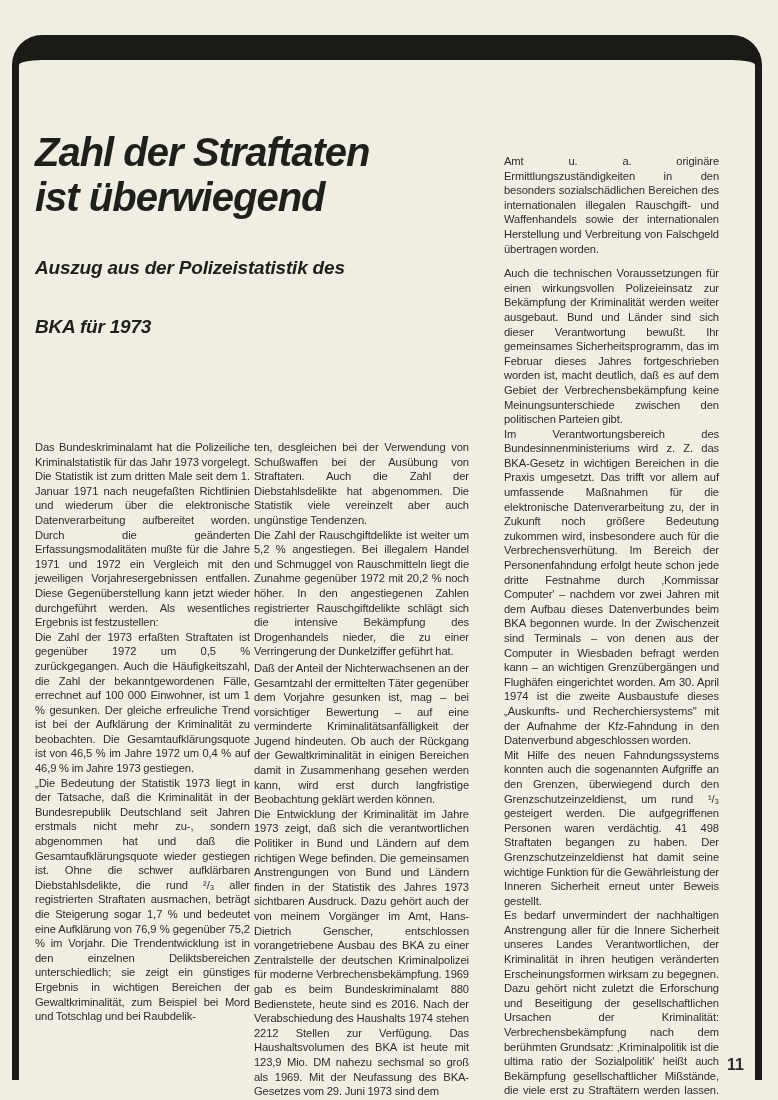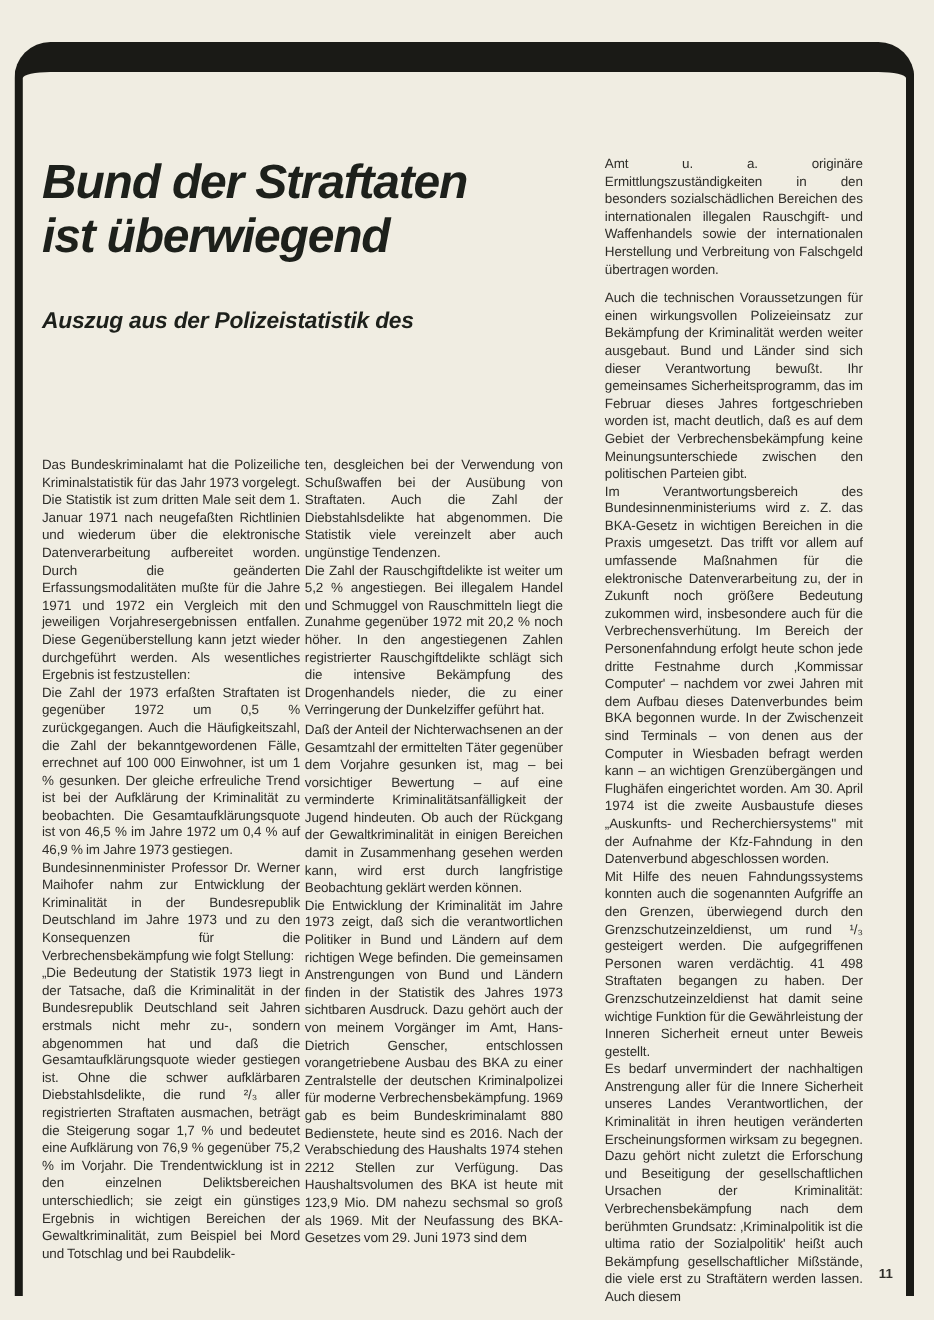--- a/index.html
+++ b/index.html
@@ -65,52 +65,52 @@
     font-size: 11.2px;
     line-height: 14.6px;
     letter-spacing: -0.1px;
     text-align: justify;
     hyphens: auto;
     -webkit-hyphens: auto;
     word-spacing: -0.3px;
     color: #2e2d29;
   }
   .col p { margin: 0; }
-  .col3 p:first-child { margin-bottom: 10px; }
+  .col3 p:first-child { margin-bottom: 10px; margin-top: 24px; }
   .col2 p:nth-child(2) { margin-bottom: 2px; }
   .page-number {
     position: absolute;
     top: 1056px;
     right: 34px;
-    font-size: 11px;
+    font-size: 16px;
     font-weight: bold;
     color: #2e2d29;
   }
 </style>
 </head>
 <body>
 
 <div class="page">
   <div class="frame">
     <div class="content">
 
       <div class="left-section">
         <h1 class="headline">
-          <span>Bund der Straftaten</span>
+          <span>Zahl der Straftaten</span>
           <span>ist überwiegend</span>
         </h1>
         <h2 class="subhead">
           <span>Auszug aus der Polizeistatistik des</span>
+          <span>BKA für 1973</span>
         </h2>
 
         <div class="two-cols">
           <div class="col col1" lang="de">
             <p>Das Bundeskriminalamt hat die Polizeiliche Kriminalstatistik für das Jahr 1973 vorgelegt. Die Statistik ist zum dritten Male seit dem 1. Januar 1971 nach neugefaßten Richtlinien und wiederum über die elektronische Datenverarbeitung aufbereitet worden. Durch die geänderten Erfassungsmodalitäten mußte für die Jahre 1971 und 1972 ein Vergleich mit den jeweiligen Vorjahresergebnissen entfallen. Diese Gegenüberstellung kann jetzt wieder durchgeführt werden. Als wesentliches Ergebnis ist festzustellen:</p>
             <p>Die Zahl der 1973 erfaßten Straftaten ist gegenüber 1972 um 0,5 % zurückgegangen. Auch die Häufigkeitszahl, die Zahl der bekanntgewordenen Fälle, errechnet auf 100 000 Einwohner, ist um 1 % gesunken. Der gleiche erfreuliche Trend ist bei der Aufklärung der Kriminalität zu beobachten. Die Gesamtaufklärungsquote ist von 46,5 % im Jahre 1972 um 0,4 % auf 46,9 % im Jahre 1973 gestiegen.</p>
-            <p>Bundesinnenminister Professor Dr. Werner Maihofer nahm zur Entwicklung der Kriminalität in der Bundesrepublik Deutschland im Jahre 1973 und zu den Konsequenzen für die Verbrechensbekämpfung wie folgt Stellung:</p>
             <p>„Die Bedeutung der Statistik 1973 liegt in der Tatsache, daß die Kriminalität in der Bundesrepublik Deutschland seit Jahren erstmals nicht mehr zu-, sondern abgenommen hat und daß die Gesamtaufklärungsquote wieder gestiegen ist. Ohne die schwer aufklärbaren Diebstahlsdelikte, die rund ²/₃ aller registrierten Straftaten ausmachen, beträgt die Steigerung sogar 1,7 % und bedeutet eine Aufklärung von 76,9 % gegenüber 75,2 % im Vorjahr. Die Trendentwicklung ist in den einzelnen Deliktsbereichen unterschiedlich; sie zeigt ein günstiges Ergebnis in wichtigen Bereichen der Gewaltkriminalität, zum Beispiel bei Mord und Totschlag und bei Raubdelik-</p>
           </div>
           <div class="col col2" lang="de">
             <p>ten, desgleichen bei der Verwendung von Schußwaffen bei der Ausübung von Straftaten. Auch die Zahl der Diebstahlsdelikte hat abgenommen. Die Statistik viele vereinzelt aber auch ungünstige Tendenzen.</p>
             <p>Die Zahl der Rauschgiftdelikte ist weiter um 5,2 % angestiegen. Bei illegalem Handel und Schmuggel von Rauschmitteln liegt die Zunahme gegenüber 1972 mit 20,2 % noch höher. In den angestiegenen Zahlen registrierter Rauschgiftdelikte schlägt sich die intensive Bekämpfung des Drogenhandels nieder, die zu einer Verringerung der Dunkelziffer geführt hat.</p>
             <p>Daß der Anteil der Nichterwachsenen an der Gesamtzahl der ermittelten Täter gegenüber dem Vorjahre gesunken ist, mag – bei vorsichtiger Bewertung – auf eine verminderte Kriminalitätsanfälligkeit der Jugend hindeuten. Ob auch der Rückgang der Gewaltkriminalität in einigen Bereichen damit in Zusammenhang gesehen werden kann, wird erst durch langfristige Beobachtung geklärt werden können.</p>
             <p>Die Entwicklung der Kriminalität im Jahre 1973 zeigt, daß sich die verantwortlichen Politiker in Bund und Ländern auf dem richtigen Wege befinden. Die gemeinsamen Anstrengungen von Bund und Ländern finden in der Statistik des Jahres 1973 sichtbaren Ausdruck. Dazu gehört auch der von meinem Vorgänger im Amt, Hans-Dietrich Genscher, entschlossen vorangetriebene Ausbau des BKA zu einer Zentralstelle der deutschen Kriminalpolizei für moderne Verbrechensbekämpfung. 1969 gab es beim Bundeskriminalamt 880 Bedienstete, heute sind es 2016. Nach der Verabschiedung des Haushalts 1974 stehen 2212 Stellen zur Verfügung. Das Haushaltsvolumen des BKA ist heute mit 123,9 Mio. DM nahezu sechsmal so groß als 1969. Mit der Neufassung des BKA-Gesetzes vom 29. Juni 1973 sind dem</p>
           </div>
         </div>
       </div>

